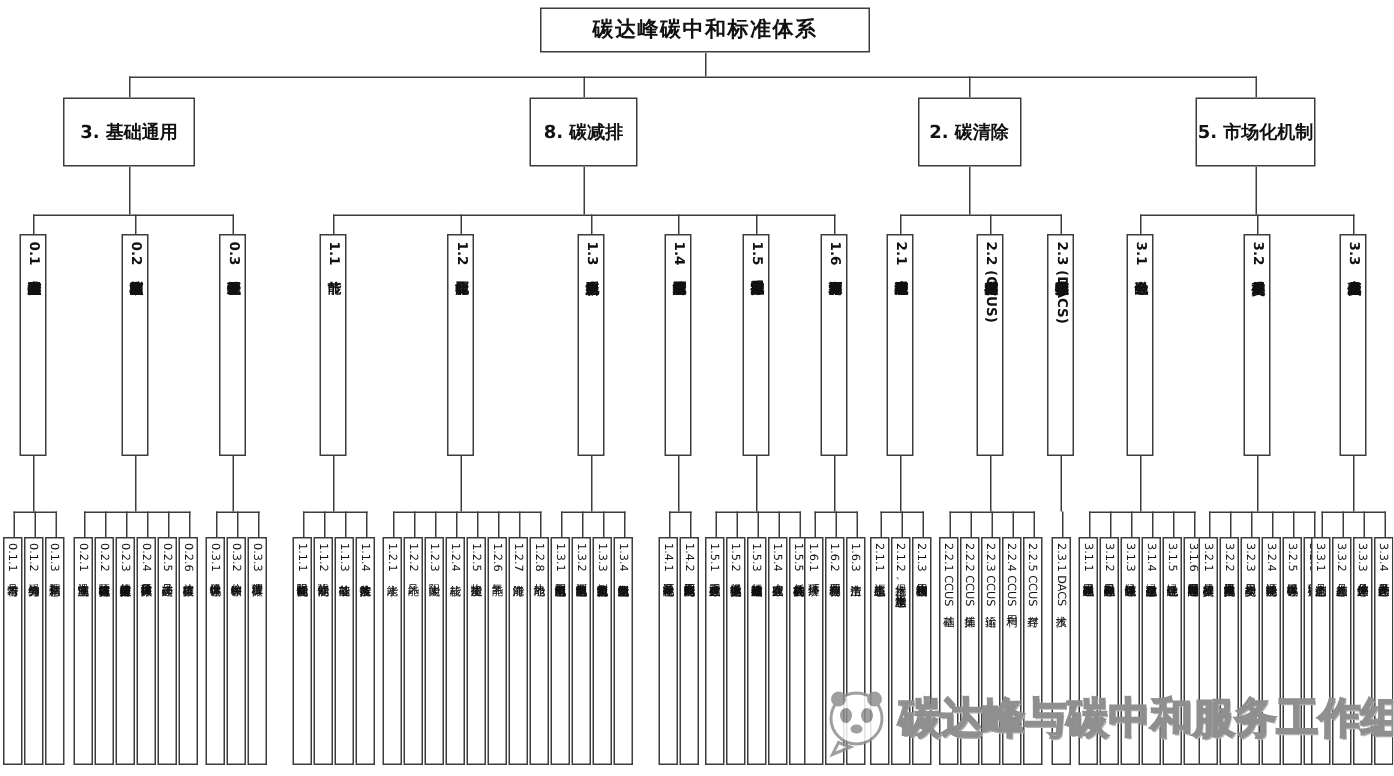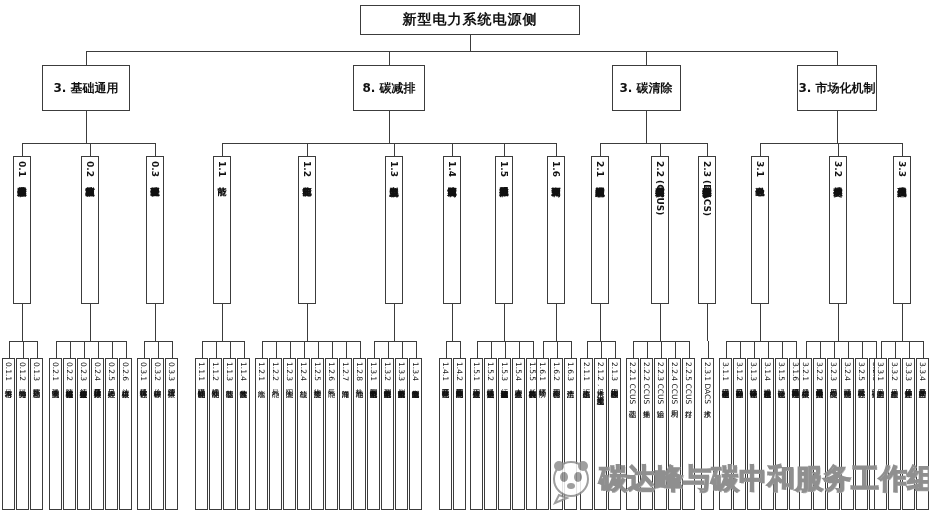--- a/index.html
+++ b/index.html
@@ -27,21 +27,21 @@
   #watermark .wm-text{
     font-size:28px;font-weight:bold;letter-spacing:0px;white-space:nowrap;
     color:#e3e3e3;-webkit-text-stroke:1.2px #8f8f8f;text-shadow:1px 1px 0 #b5b5b5;
   }
   #watermark svg{margin-right:2px;opacity:.85;}
 </style>
 </head>
 <body>
 
 <div id="canvas">
-  <div class="box root" style="left:360px;top:5px;width:220px;height:30px;">新型电力系统电源侧</div>
+  <div class="box root" style="left:360px;top:5px;width:220px;height:30px;">碳达峰碳中和标准体系</div>
 
   <div id="layers">
       <div class="line" style="left: 470px; top: 35px; width: 1px; height: 16px;"></div>
       <div class="line" style="left: 86px; top: 51px; width: 752px; height: 1px;"></div>
       <div class="line" style="left: 86px; top: 51px; width: 1px; height: 14px;"></div>
       <div class="box l2" style="left: 42px; top: 65px; width: 88px; height: 46px;">3. 基础通用</div>
       <div class="line" style="left: 86px; top: 111px; width: 1px; height: 32px;"></div>
       <div class="line" style="left: 22px; top: 143px; width: 134px; height: 1px;"></div>
       <div class="line" style="left: 22px; top: 143px; width: 1px; height: 13px;"></div>
       <div class="box l3 vtext" style="left: 13px; top: 156px; width: 18px; height: 148px;">0.1 术语分类和碳信息披露</div>
@@ -153,21 +153,21 @@
       <div class="box l3 vtext" style="left: 547px; top: 156px; width: 18px; height: 148px;">1.6 资源循环利用</div>
       <div class="line" style="left: 556px; top: 304px; width: 1px; height: 37px;"></div>
       <div class="line" style="left: 542.5px; top: 341px; width: 29px; height: 1px;"></div>
       <div class="line" style="left: 542.5px; top: 341px; width: 1px; height: 17px;"></div>
       <div class="box l4 vtext" style="left: 536px; top: 358px; width: 13px; height: 152px;">1.6.1 循环经济</div>
       <div class="line" style="left: 556.5px; top: 341px; width: 1px; height: 17px;"></div>
       <div class="box l4 vtext" style="left: 550px; top: 358px; width: 13px; height: 152px;">1.6.2 资源综合利用</div>
       <div class="line" style="left: 570.5px; top: 341px; width: 1px; height: 17px;"></div>
       <div class="box l4 vtext" style="left: 564px; top: 358px; width: 13px; height: 152px;">1.6.3 清洁生产</div>
       <div class="line" style="left: 646px; top: 51px; width: 1px; height: 14px;"></div>
-      <div class="box l2" style="left: 611.5px; top: 65px; width: 69px; height: 46px;">3. 碳清除</div>
+      <div class="box l2" style="left: 611.5px; top: 65px; width: 69px; height: 46px;">2. 碳清除</div>
       <div class="line" style="left: 646px; top: 111px; width: 1px; height: 32px;"></div>
       <div class="line" style="left: 600px; top: 143px; width: 108px; height: 1px;"></div>
       <div class="line" style="left: 600px; top: 143px; width: 1px; height: 13px;"></div>
       <div class="box l3 vtext" style="left: 591px; top: 156px; width: 18px; height: 148px;">2.1 生态系统固碳和增汇</div>
       <div class="line" style="left: 600px; top: 304px; width: 1px; height: 37px;"></div>
       <div class="line" style="left: 586.5px; top: 341px; width: 29px; height: 1px;"></div>
       <div class="line" style="left: 586.5px; top: 341px; width: 1px; height: 17px;"></div>
       <div class="box l4 vtext" style="left: 580px; top: 358px; width: 13px; height: 152px;">2.1.1 生态系统碳汇</div>
       <div class="line" style="left: 600.5px; top: 341px; width: 1px; height: 17px;"></div>
       <div class="box l4 vtext" style="left: 594px; top: 358px; width: 13px; height: 152px;">2.1.2 水土保持、生态修复增汇</div>
@@ -186,21 +186,21 @@
       <div class="line" style="left: 674.5px; top: 341px; width: 1px; height: 17px;"></div>
       <div class="box l4 vtext" style="left: 668px; top: 358px; width: 13px; height: 152px;">2.2.4 CCUS利用</div>
       <div class="line" style="left: 688.5px; top: 341px; width: 1px; height: 17px;"></div>
       <div class="box l4 vtext" style="left: 682px; top: 358px; width: 13px; height: 152px;">2.2.5 CCUS封存</div>
       <div class="line" style="left: 707px; top: 143px; width: 1px; height: 13px;"></div>
       <div class="box l3 vtext" style="left: 698px; top: 156px; width: 18px; height: 148px;">2.3 直接空气碳捕集和储存(DACS)</div>
       <div class="line" style="left: 707px; top: 304px; width: 1px; height: 37px;"></div>
       <div class="line" style="left: 707.5px; top: 341px; width: 1px; height: 17px;"></div>
       <div class="box l4 vtext" style="left: 701px; top: 358px; width: 13px; height: 152px;">2.3.1 DACS技术</div>
       <div class="line" style="left: 837px; top: 51px; width: 1px; height: 14px;"></div>
-      <div class="box l2" style="left: 797px; top: 65px; width: 80px; height: 46px;">3. 市场化机制</div>
+      <div class="box l2" style="left: 797px; top: 65px; width: 80px; height: 46px;">5. 市场化机制</div>
       <div class="line" style="left: 837px; top: 111px; width: 1px; height: 32px;"></div>
       <div class="line" style="left: 760px; top: 143px; width: 143px; height: 1px;"></div>
       <div class="line" style="left: 760px; top: 143px; width: 1px; height: 13px;"></div>
       <div class="box l3 vtext" style="left: 751px; top: 156px; width: 18px; height: 148px;">3.1 绿色金融</div>
       <div class="line" style="left: 760px; top: 304px; width: 1px; height: 37px;"></div>
       <div class="line" style="left: 725.5px; top: 341px; width: 71px; height: 1px;"></div>
       <div class="line" style="left: 725.5px; top: 341px; width: 1px; height: 17px;"></div>
       <div class="box l4 vtext" style="left: 719px; top: 358px; width: 13px; height: 152px;">3.1.1 绿色金融通用基础</div>
       <div class="line" style="left: 739.5px; top: 341px; width: 1px; height: 17px;"></div>
       <div class="box l4 vtext" style="left: 733px; top: 358px; width: 13px; height: 152px;">3.1.2 绿色金融产品和服务</div>

